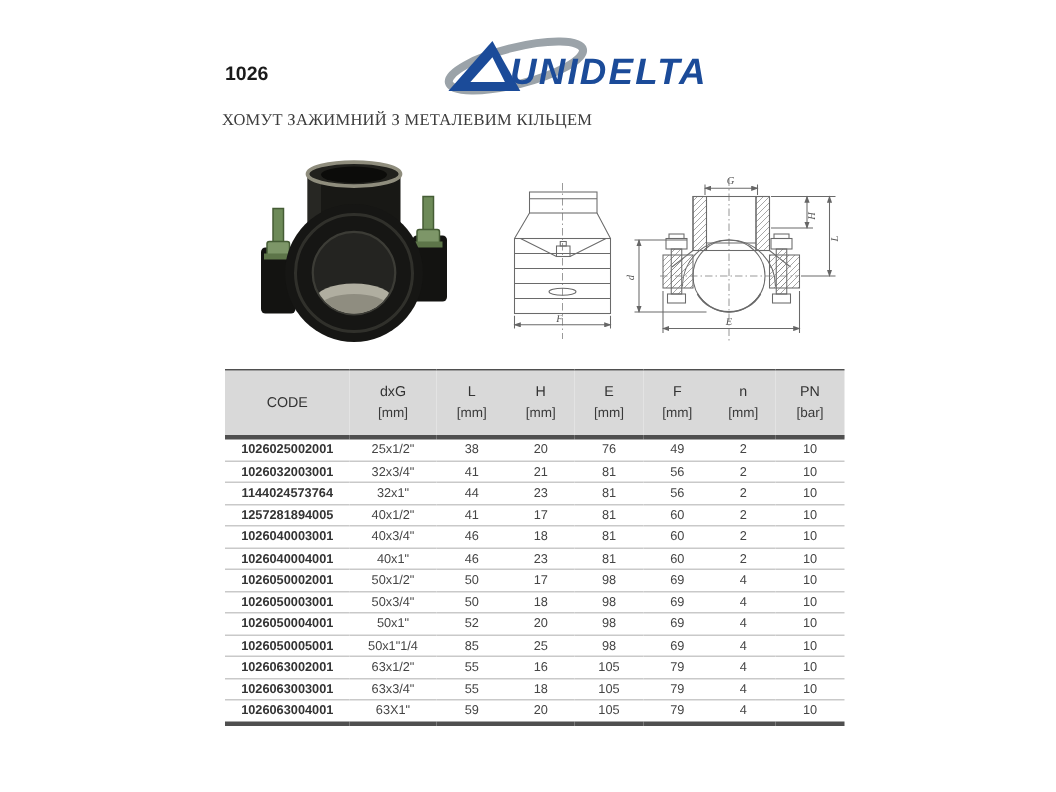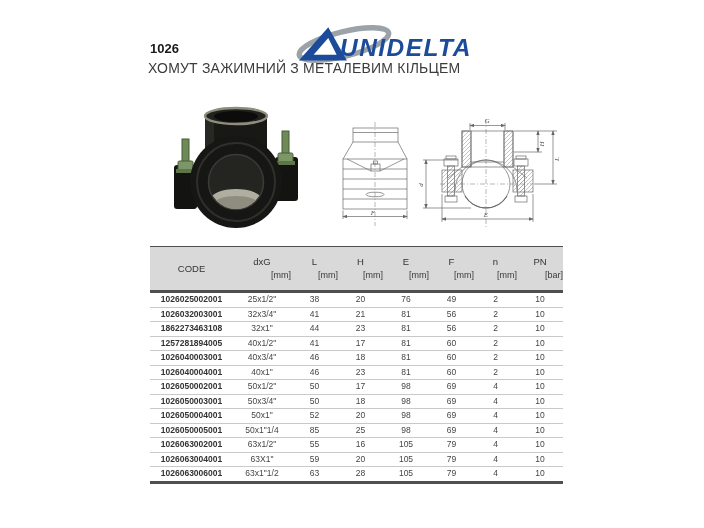--- a/index.html
+++ b/index.html
@@ -5,36 +5,36 @@
   html,body{margin:0;padding:0;background:#fff;}
   .page{
     position:relative;width:704px;height:528px;background:#ffffff;overflow:hidden;
     font-family:"Liberation Sans", sans-serif;color:#3e3e3e;margin-top:17px;
   }
   .prod-code{
     position:absolute;left:150px;top:24px;font-size:13px;font-weight:bold;color:#1a1a1a;
   }
   .logo{position:absolute;left:295px;top:5px;width:186px;height:42px;}
   .subtitle{
-    position:absolute;left:148px;top:43px;font-size:14px;color:#3c3c3c;letter-spacing:.2px;
+    position:absolute;left:148px;top:57px;font-size:11px;color:#3c3c3c;letter-spacing:.2px;font-family:Liberation Serif, serif;
   }
   .photo{position:absolute;left:155px;top:88px;width:180px;height:127px;}
   .drawing{position:absolute;left:338px;top:85px;width:235px;height:133px;}
   table.spec{
     position:absolute;left:150px;top:229px;width:413px;
     border-collapse:collapse;table-layout:fixed;
     border-top:1px solid #4f4f4f;border-bottom:3px solid #4f4f4f;
   }
   table.spec thead tr{background:#d9d9d9;}
   table.spec thead{border-bottom:3px solid #4f4f4f;}
   table.spec th{
     font-weight:normal;font-size:9.5px;color:#333;text-align:center;
     height:43px;padding:0;vertical-align:middle;line-height:1.45;
   }
-  table.spec th .h-unit{font-size:9px;color:#3a3a3a;text-align:right;}
+  table.spec th .h-unit{font-size:9px;color:#3a3a3a;}
   table.spec tbody td{
     font-size:8.5px;color:#454545;text-align:center;height:13.5px;padding:0;line-height:13.5px;
     white-space:nowrap;overflow:hidden;
   }
   table.spec tbody td.code{font-weight:bold;color:#333;}
   table.spec tbody tr + tr td{border-top:1px solid #c9c9c9;}
   .dimtext{font-size:7px;font-style:italic;fill:#555;font-family:"Liberation Serif", serif;}
 </style>
 </head>
 <body>
@@ -247,21 +247,21 @@
           <td class="code">1026032003001</td>
           <td>32x3/4"</td>
           <td>41</td>
           <td>21</td>
           <td>81</td>
           <td>56</td>
           <td>2</td>
           <td>10</td>
         </tr>
         <tr>
-          <td class="code">1862273463108</td>
+          <td class="code">1144024573764</td>
           <td>32x1"</td>
           <td>44</td>
           <td>23</td>
           <td>81</td>
           <td>56</td>
           <td>2</td>
           <td>10</td>
         </tr>
         <tr>
           <td class="code">1257281894005</td>
@@ -337,35 +337,35 @@
           <td class="code">1026063002001</td>
           <td>63x1/2"</td>
           <td>55</td>
           <td>16</td>
           <td>105</td>
           <td>79</td>
           <td>4</td>
           <td>10</td>
         </tr>
         <tr>
+          <td class="code">1026063003001</td>
+          <td>63x3/4"</td>
+          <td>55</td>
+          <td>18</td>
+          <td>105</td>
+          <td>79</td>
+          <td>4</td>
+          <td>10</td>
+        </tr>
+        <tr>
           <td class="code">1026063004001</td>
           <td>63X1"</td>
           <td>59</td>
           <td>20</td>
           <td>105</td>
           <td>79</td>
           <td>4</td>
           <td>10</td>
         </tr>
-        <tr>
-          <td class="code">1026063006001</td>
-          <td>63x1"1/2</td>
-          <td>63</td>
-          <td>28</td>
-          <td>105</td>
-          <td>79</td>
-          <td>4</td>
-          <td>10</td>
-        </tr>
       </tbody>
   </table>
 
 </div>
 
 </body></html>

